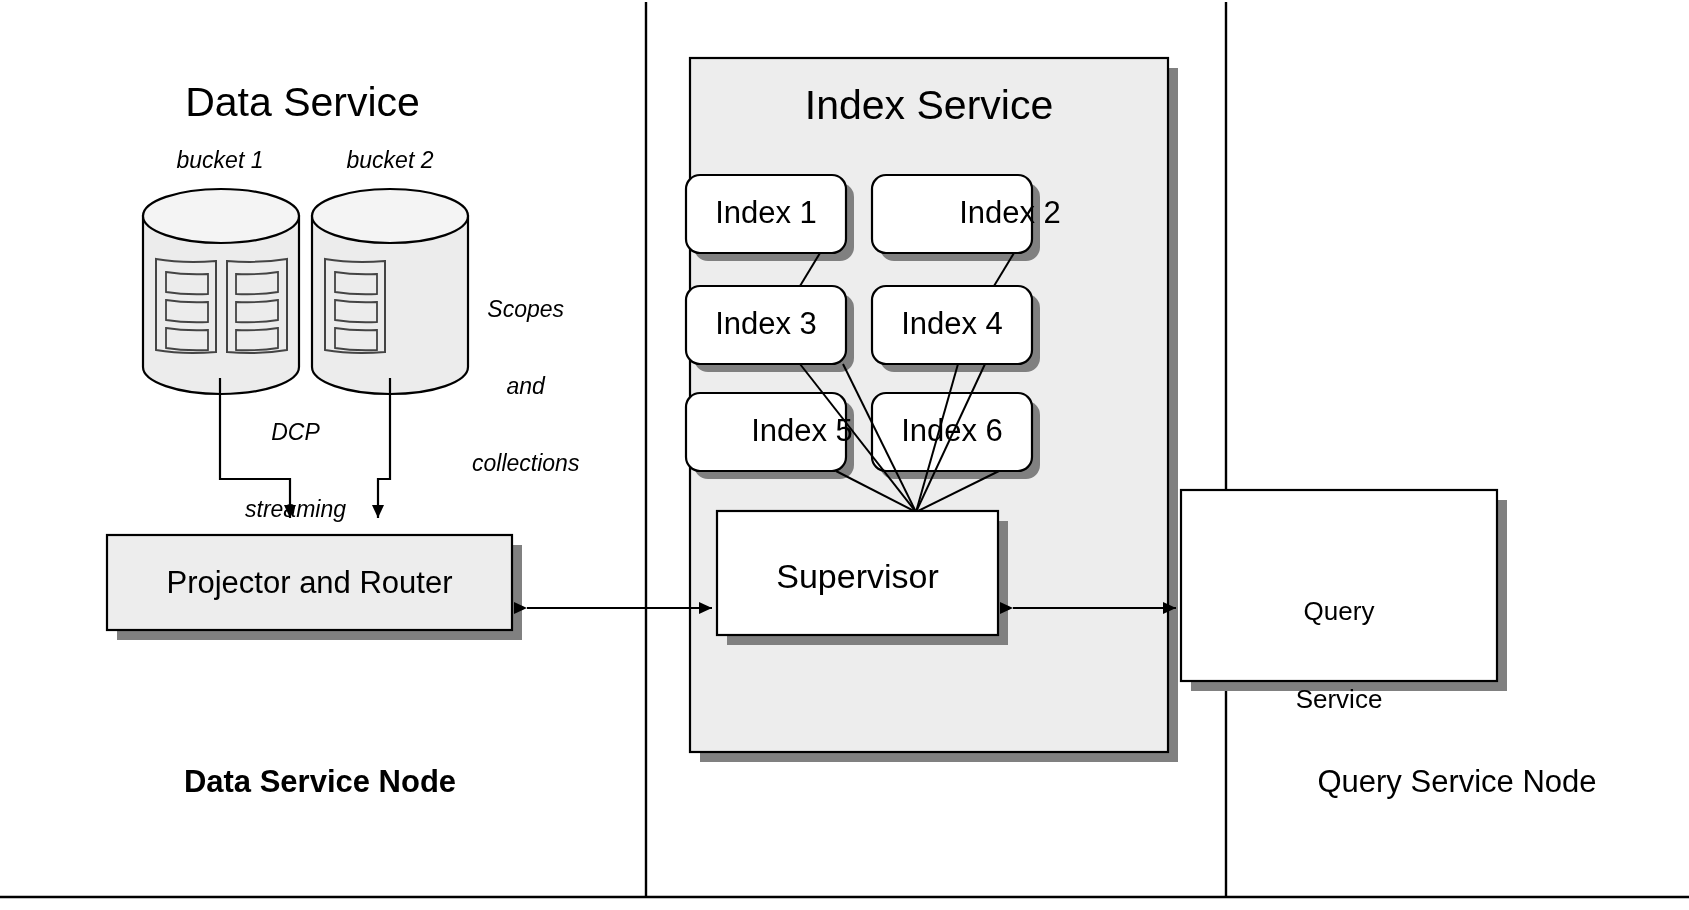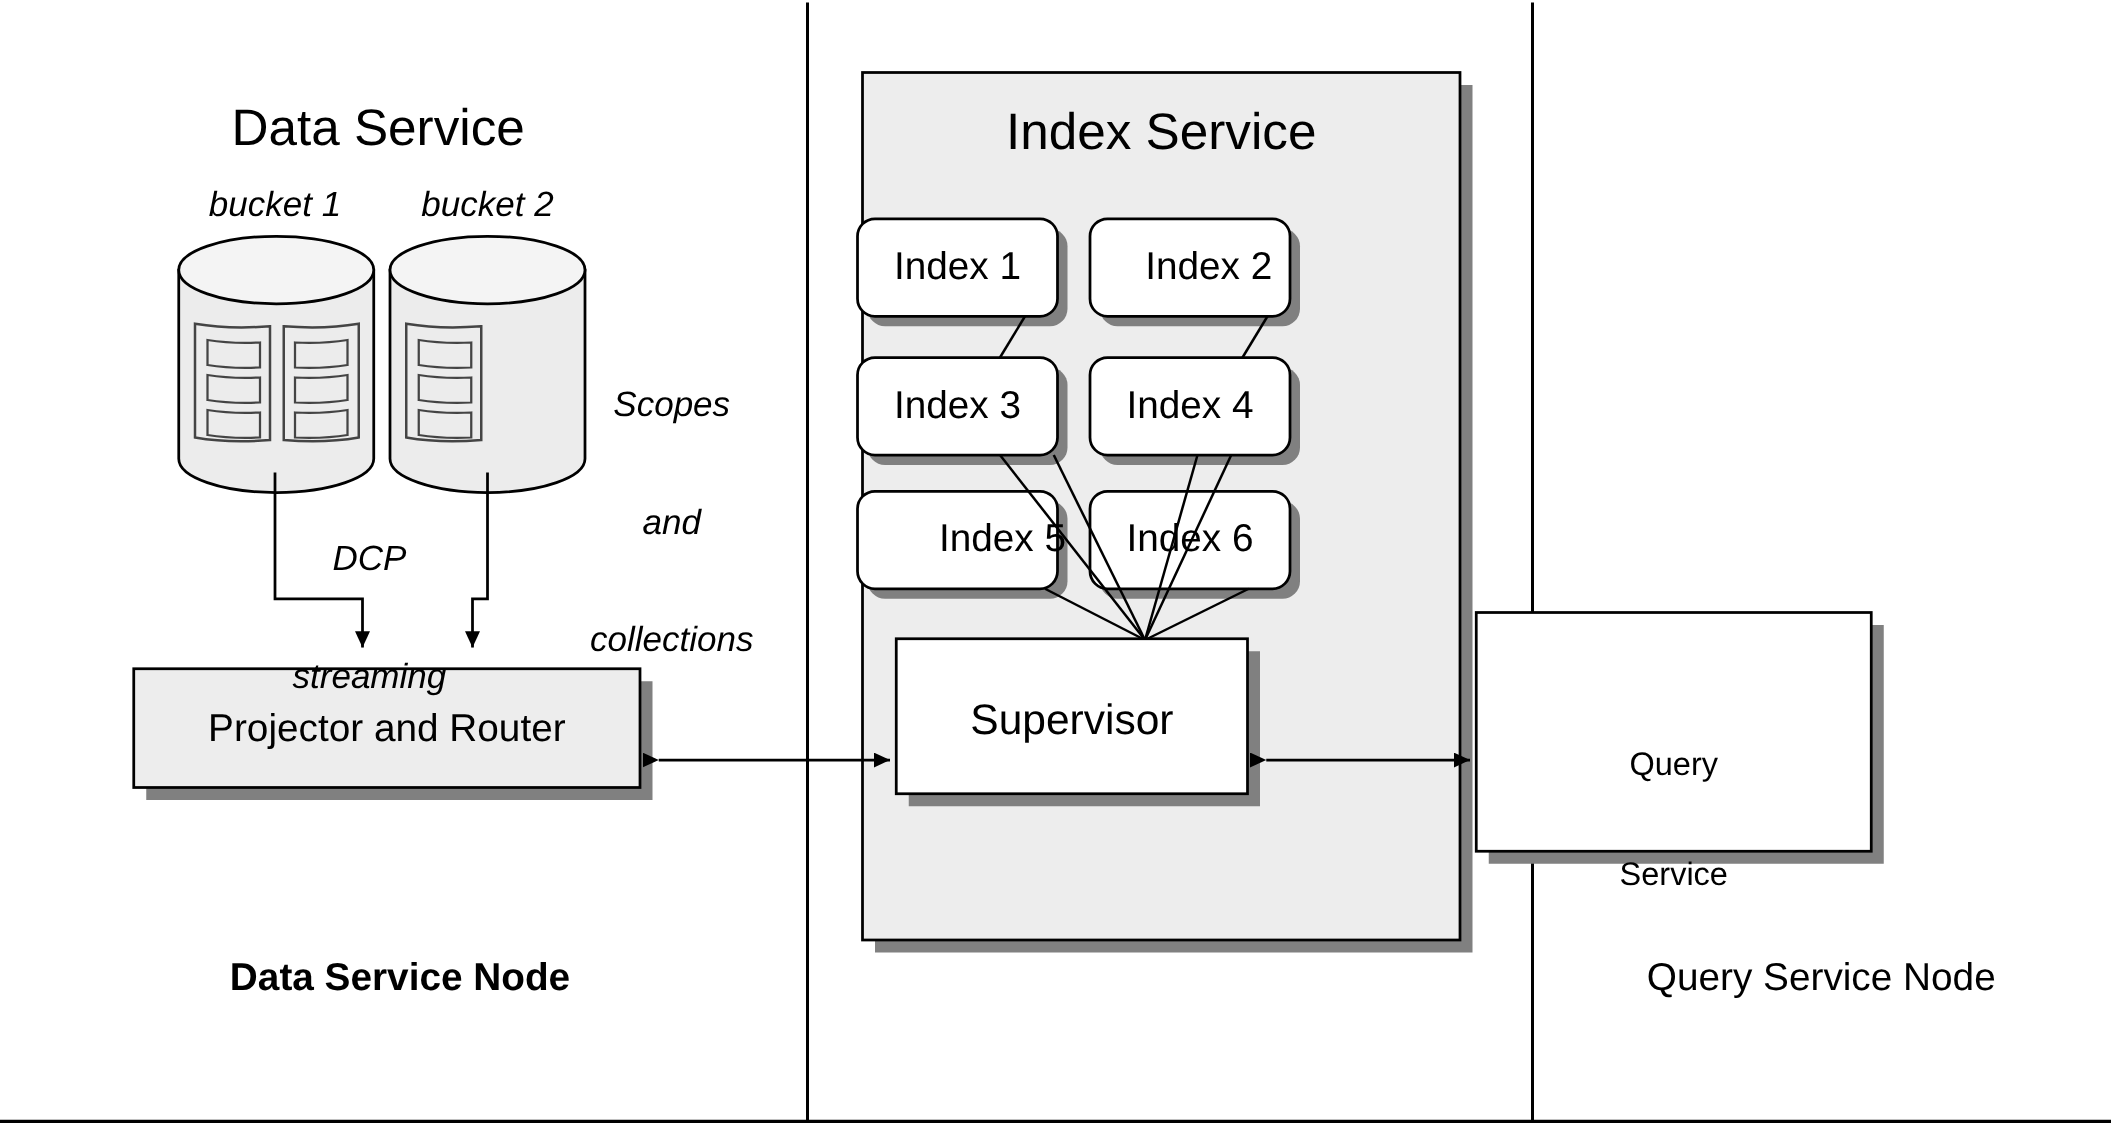--- a/index.html
+++ b/index.html
@@ -2,21 +2,21 @@
 <html><head>
 <meta charset="utf-8">
 <style>
   html,body{margin:0;padding:0;background:#ffffff;}
   body{width:1689px;height:910px;overflow:hidden;
        font-family:"Liberation Sans","DejaVu Sans",sans-serif;color:#000;}
   #stage{position:relative;width:1689px;height:910px;}
   svg#canvas{position:absolute;left:0;top:0;width:1689px;height:910px;}
   .txt{position:absolute;white-space:pre;line-height:1.12;text-align:center;}
   .ttl{font-size:41px;}
-  .ital{font-style:italic;font-size:28px;}
+  .ital{font-style:italic;font-size:23px;}
   .boxlbl{font-size:31px;}
   .nodelbl{font-size:31px;}
   .nodelbl.bold{font-weight:bold;}
   .ctr{text-align:center;}
 </style>
 </head>
 <body>
 
 <div id="stage">
 
@@ -148,21 +148,21 @@
   <div class="txt ital ctr" style="left:228px;top:368px;width:135px;">
     <div>DCP</div>
     <div>streaming</div>
   </div>
 
   <div class="txt boxlbl ctr" style="left:107px;top:566px;width:405px;">Projector and Router</div>
 
   <div class="txt ttl ctr" style="left:690px;top:83px;width:478px;">Index Service</div>
 
   <div class="txt boxlbl ctr" style="left:686px;top:196px;width:160px;">Index 1</div>
-  <div class="txt boxlbl ctr" style="left:872px;top:196px;width:190px;">Index 2</div>
+  <div class="txt boxlbl ctr" style="left:872px;top:196px;width:190px;padding-left:43px;">Index 2</div>
   <div class="txt boxlbl ctr" style="left:686px;top:307px;width:160px;">Index 3</div>
   <div class="txt boxlbl ctr" style="left:872px;top:307px;width:160px;">Index 4</div>
   <div class="txt boxlbl ctr" style="left:686px;top:414px;width:160px;padding-left:36px;">Index 5</div>
   <div class="txt boxlbl ctr" style="left:872px;top:414px;width:160px;">Index 6</div>
 
   <div class="txt boxlbl ctr" style="left:717px;top:557px;width:281px;font-size:34px;">Supervisor</div>
 
   <div class="txt boxlbl ctr" style="left:1181px;top:539px;width:316px;font-size:26px;">
     <div>Query</div>
     <div>Service</div>

